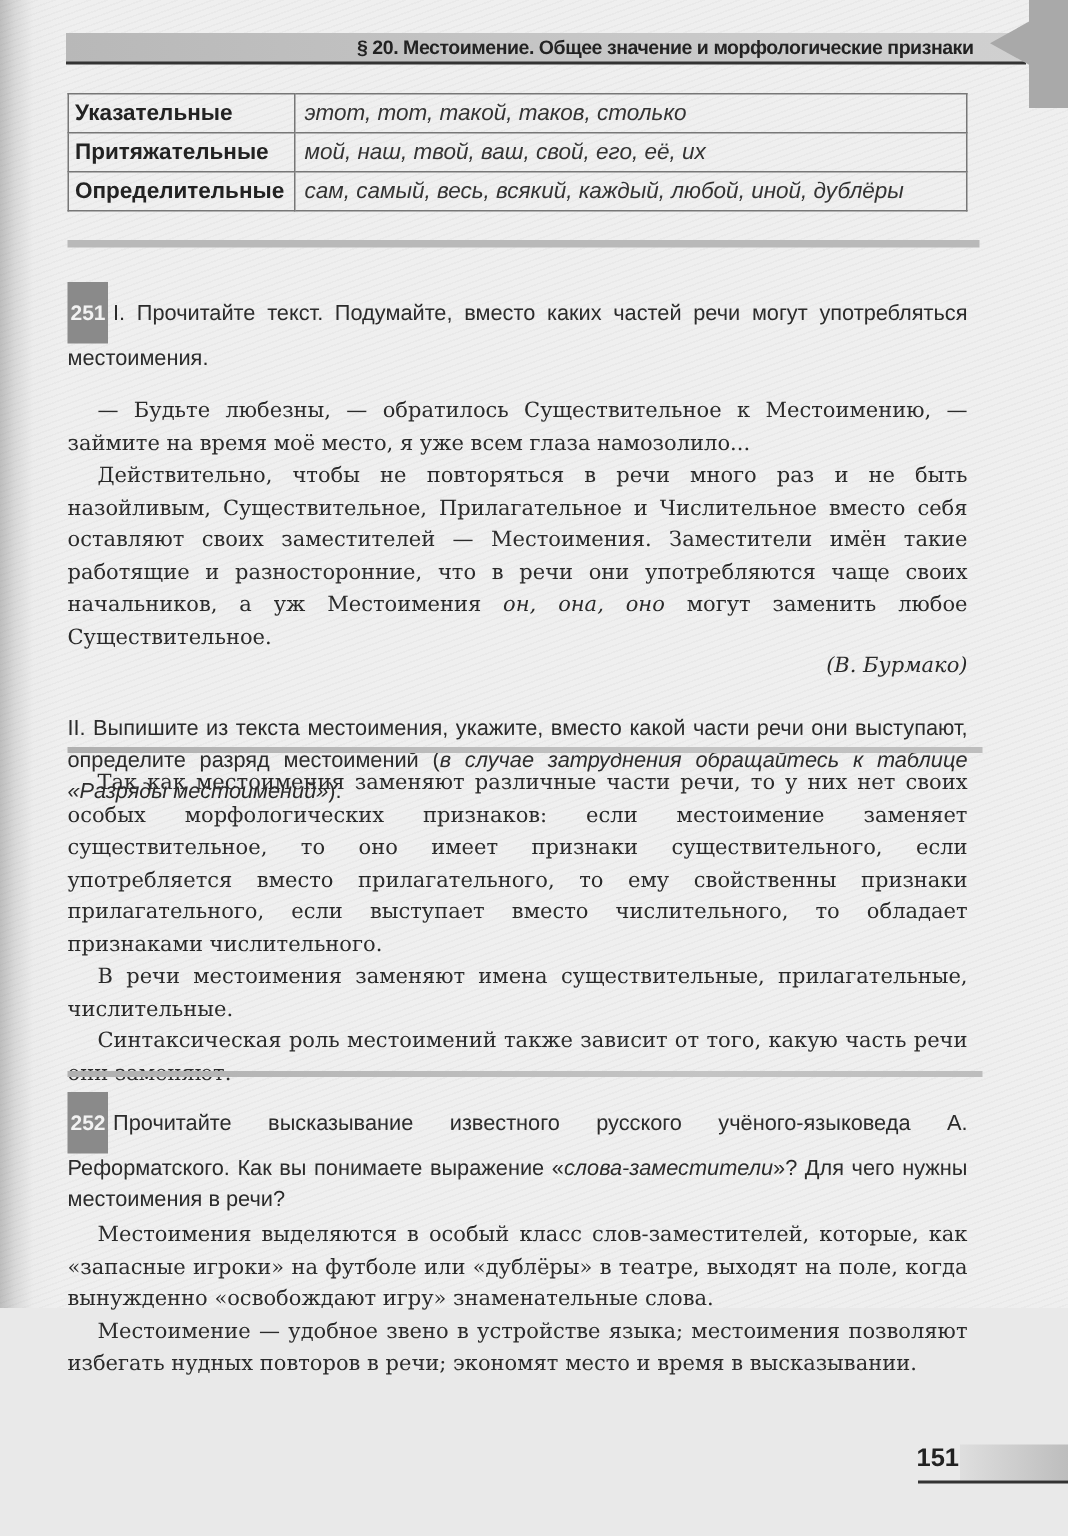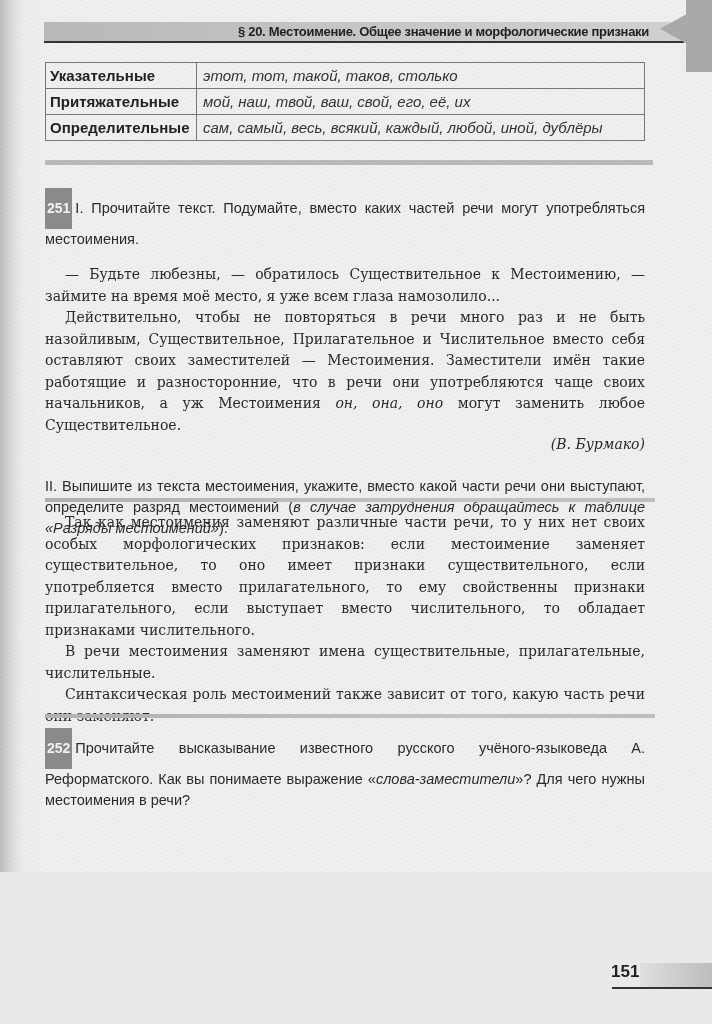--- a/index.html
+++ b/index.html
@@ -119,18 +119,20 @@
   <div class="block" style="top:512px;">
     <p class="serif indent">Так как местоимения заменяют различные части речи, то у них нет своих особых морфологических признаков: если местоимение заменяет существительное, то оно имеет признаки существительного, если употребляется вместо прилагательного, то ему свойственны признаки прилагательного, если выступает вместо числительного, то обладает признаками числительного.</p>
     <p class="serif indent">В речи местоимения заменяют имена существительные, прилагательные, числительные.</p>
     <p class="serif indent">Синтаксическая роль местоимений также зависит от того, какую часть речи они заменяют.</p>
   </div>
 
   <div class="divider" style="top:714px;"></div>
 
   <div class="block" style="top:712px;margin-top:16px;">
     <p class="sans"><span class="badge">252</span><span>Прочитайте высказывание известного русского учёного-языковеда А. Реформатского. Как вы понимаете выражение «</span><span class="it">слова-заместители</span><span>»? Для чего нужны местоимения в речи?</span></p>
+    <p class="serif indent" style="margin-top:2px;">Местоимения выделяются в особый класс слов-заместителей, которые, как «запасные игроки» на футболе или «дублёры» в театре, выходят на поле, когда вынужденно «освобождают игру» знаменательные слова.</p>
+    <p class="serif indent">Местоимение — удобное звено в устройстве языка; местоимения позволяют избегать нудных повторов в речи; экономят место и время в высказывании.</p>
   </div>
 
   <div class="page-num-band"></div>
   <div class="page-num">151</div>
   <div class="page-num-line"></div>
 </div>
 
 </body></html>

